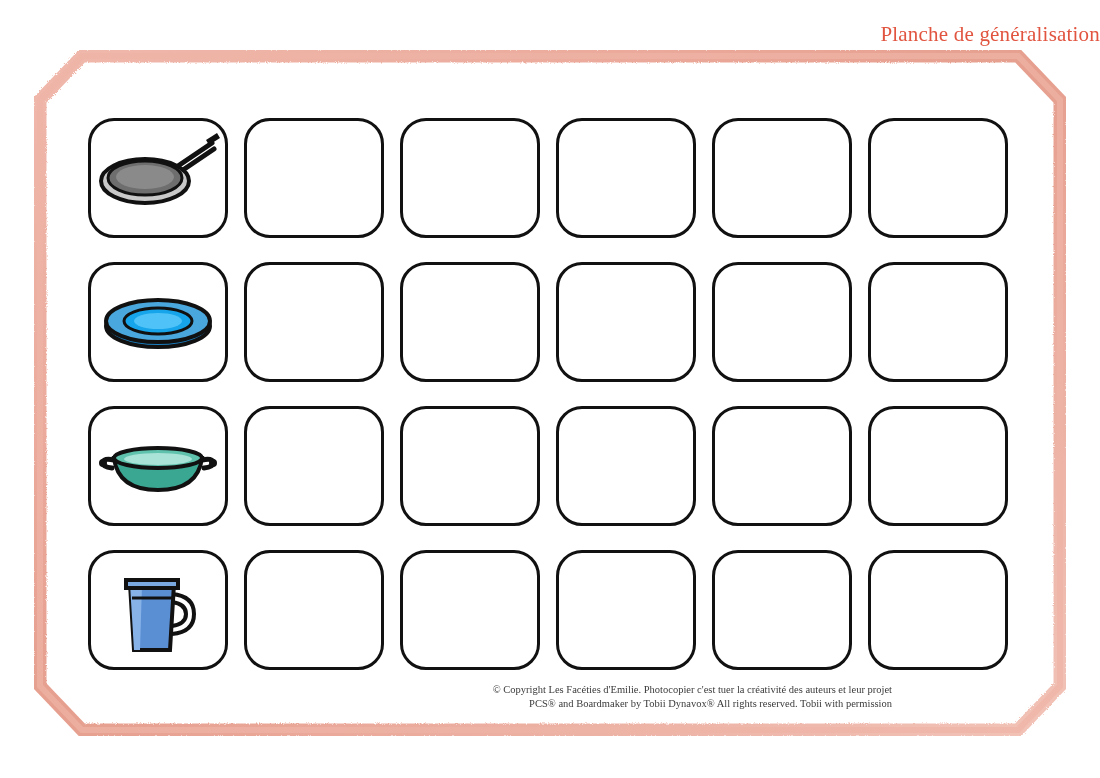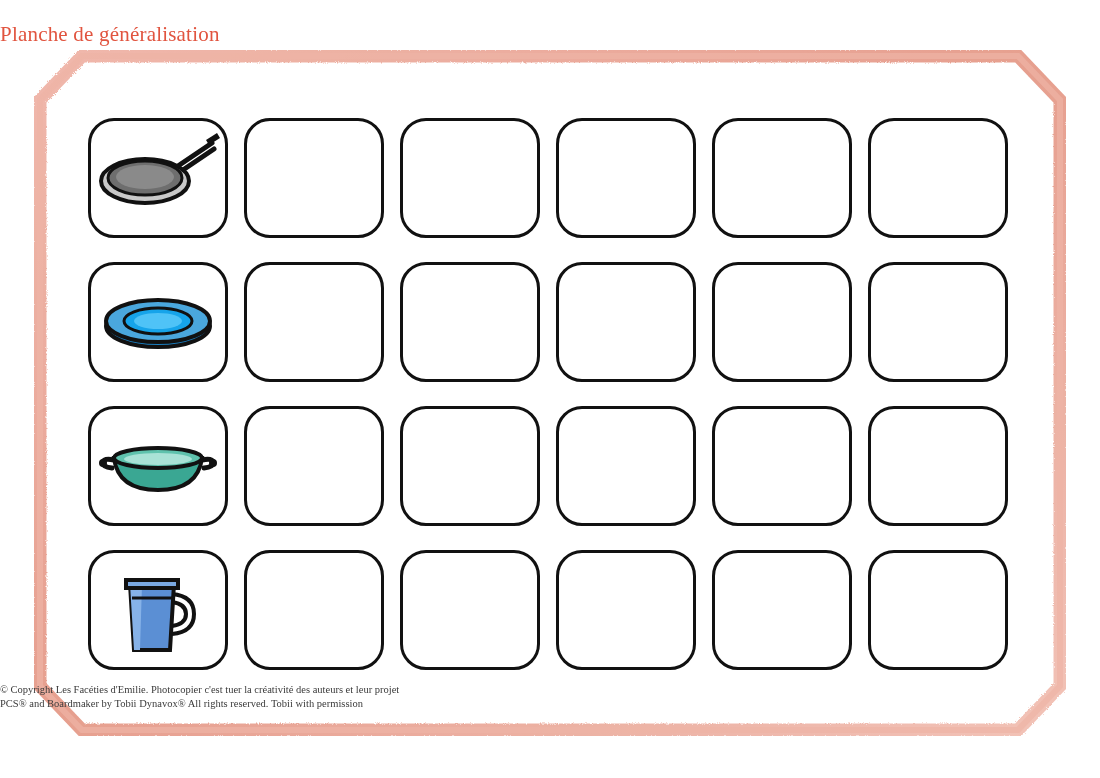--- a/index.html
+++ b/index.html
@@ -22,21 +22,21 @@
     height: 778px;
     background: #ffffff;
   }
 
   
   #title {
     position: absolute;
     left: 0;
     top: 22px;
     width: 1100px;
-    text-align: left;
+    text-align: right;
     font-size: 21px;
     color: #e1543f;
     font-family: "Liberation Serif", serif;
     letter-spacing: 0.2px;
   }
 
   
   #frame {
     position: absolute;
     left: 34px;
@@ -77,21 +77,21 @@
     height: 104px;
     display: block;
   }
 
   
   #footer {
     position: absolute;
     left: 0;
     top: 683px;
     width: 892px;
-    text-align: left;
+    text-align: right;
     font-size: 10.5px;
     color: #3a3a3a;
     font-family: "Liberation Serif", serif;
     line-height: 1.35;
   }
   #footer div { white-space: nowrap; }
 </style>
 </head>
 <body>
 

